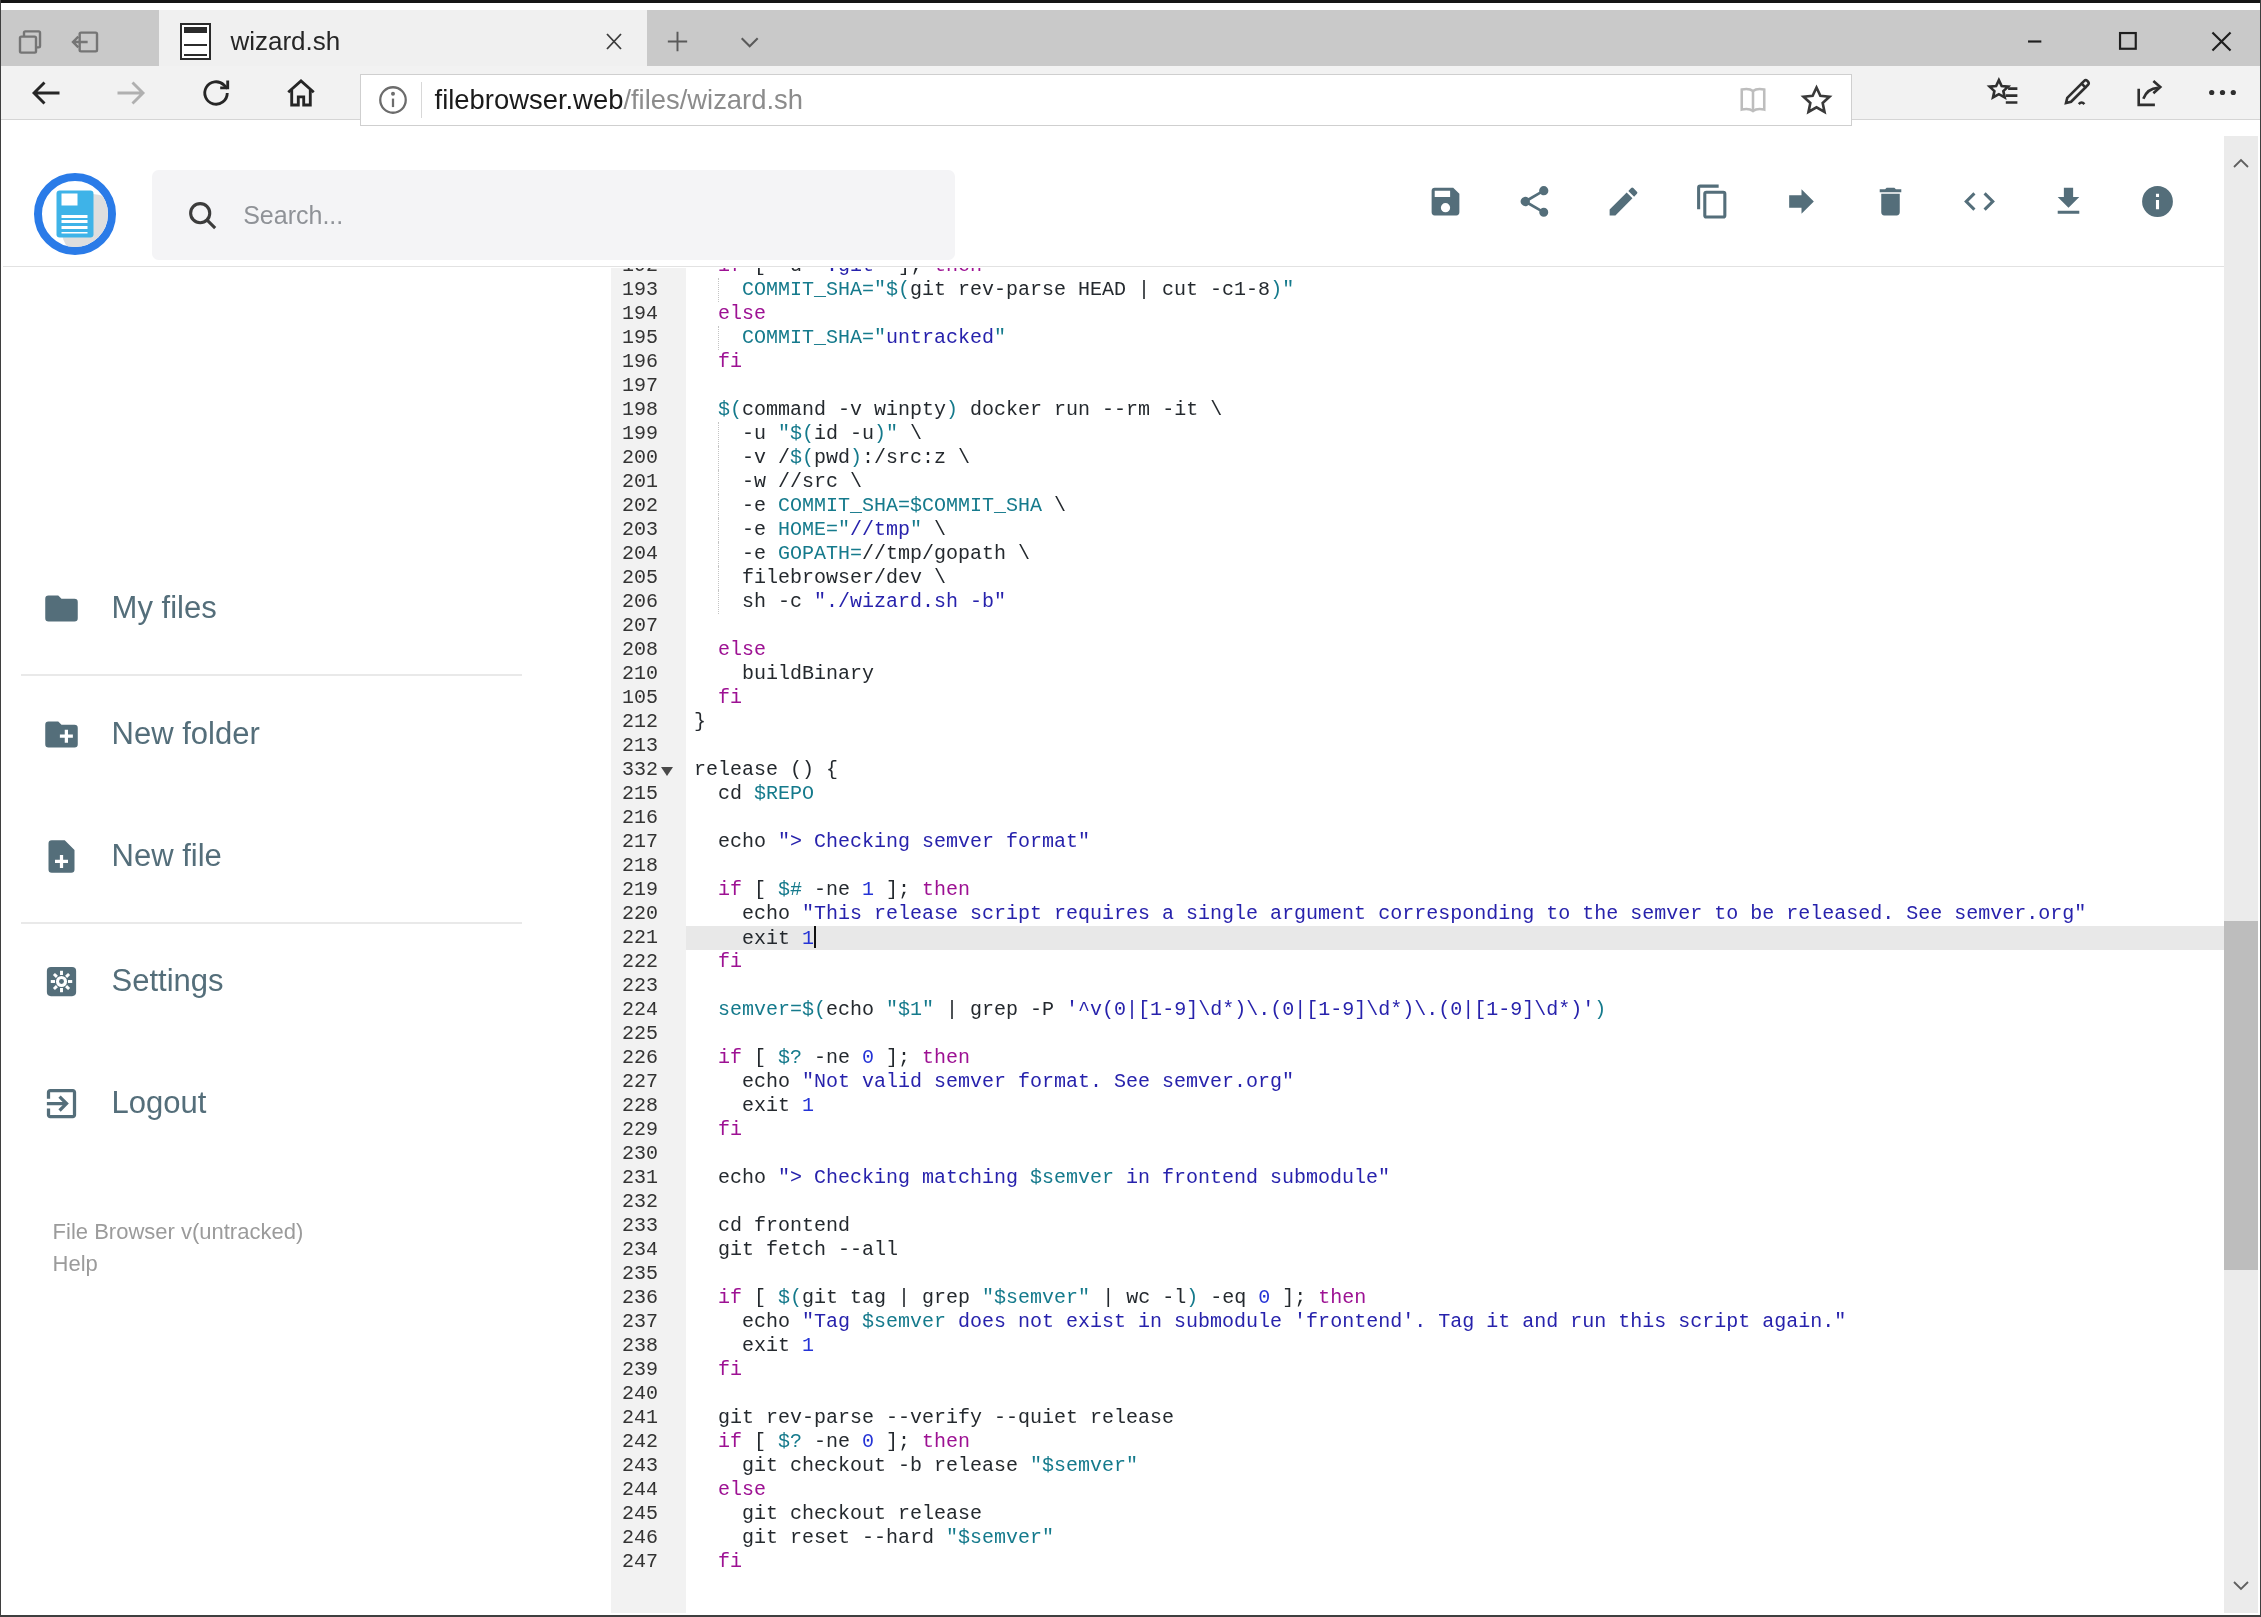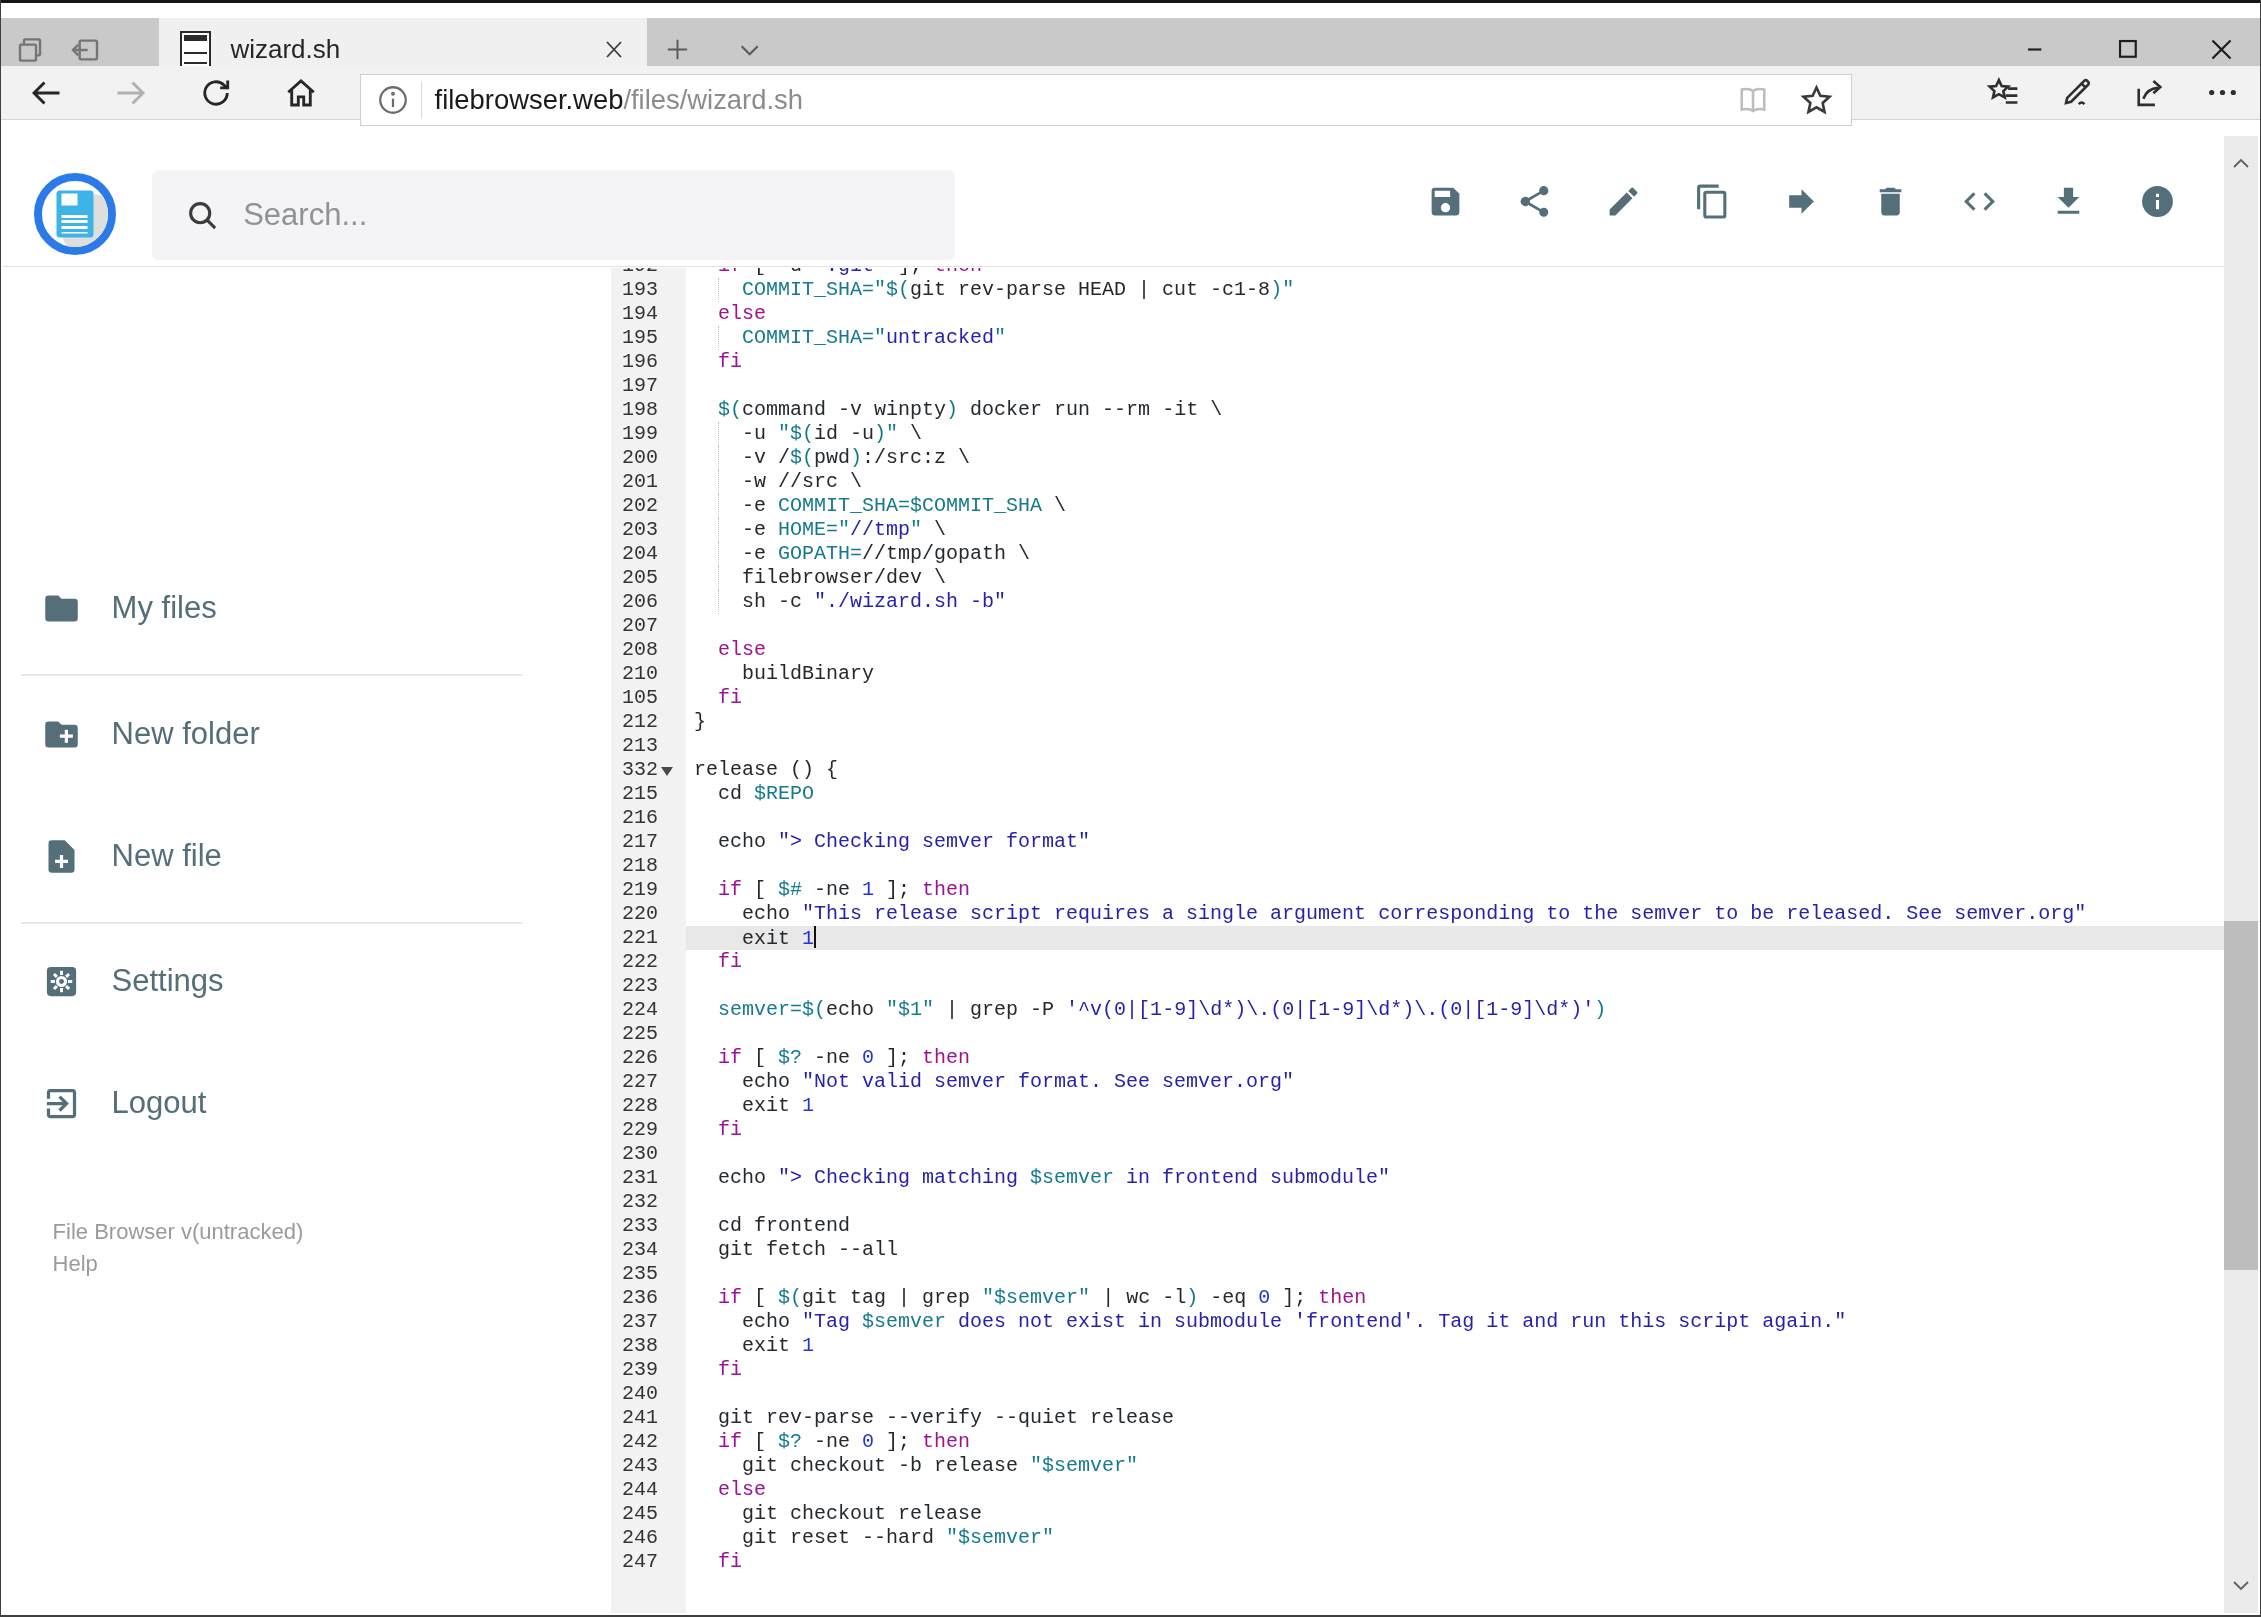--- a/index.html
+++ b/index.html
@@ -2,21 +2,21 @@
 <html style="font-size:13px"><head>
 <meta charset="utf-8">
 <style>
   * { margin:0; padding:0; box-sizing:border-box; }
   html,body { width:2261px; height:1617px; font-family:"Liberation Sans", sans-serif; background:#fff; overflow:hidden; }
   .win { position:absolute; inset:0; border-left:1.6px solid #3f3f3f; border-right:1.6px solid #3f3f3f; border-bottom:2.4px solid #3f3f3f; }
   svg { display:block; }
 
   
   .topedge { position:absolute; left:0; top:0; right:0; height:3.2px; background:#151515; }
-  .titlebar { position:absolute; left:0; top:18px; right:0; height:63px; background:#c9c9c9; }
+  .titlebar { position:absolute; left:0; top:10px; right:0; height:63px; background:#c9c9c9; }
   .tab-actions { position:absolute; left:14.5px; top:0; height:63px; display:flex; align-items:center; gap:21px; color:#757575; }
   .tab { position:absolute; left:158px; top:0; width:488px; height:63px; background:#f0f0f0; display:flex; align-items:center; padding:0 21px; }
   .favicon { width:31px; height:37px; background:#fff; border:2.4px solid #2b2b2b; position:relative; flex:0 0 auto; }
   .favicon::before { content:''; position:absolute; left:1.6px; right:1.6px; top:1.6px; height:6.5px; background:#2b2b2b; }
   .favicon::after { content:''; position:absolute; left:1.6px; right:1.6px; bottom:2.4px; height:8px; border-top:2.4px solid #2b2b2b; border-bottom:2.4px solid #2b2b2b; }
   .tab-label { font-size:26px; color:#262626; margin-left:19.4px; flex:1; }
   .newtab-controls { position:absolute; left:662px; top:0; height:63px; display:flex; align-items:center; gap:44px; color:#5a5a5a; }
   .win-controls { position:absolute; right:22.6px; top:0; height:63px; display:flex; align-items:center; gap:63px; color:#1f1f1f; }
 
   
@@ -34,21 +34,21 @@
 
   
   .apptoolbar { position:absolute; left:1.6px; top:136px; right:36px; height:131px; background:#fff; border-bottom:1.6px solid #e2e2e2; }
   .logo { position:absolute; left:31px; top:37px; width:82px; height:82px; border-radius:50%; border:8px solid #2a7be8; background:#fff; overflow:hidden; }
   .logo .shadow { position:absolute; right:-16px; bottom:-13px; width:63px; height:66px; border-radius:50%; background:#dedede; }
   .floppy { position:absolute; left:50%; top:50%; transform:translate(-50%,-50%); width:37px; height:47px; background:#3eb3e8; border-radius:3.2px; }
   .floppy .f-top { position:absolute; top:3.2px; left:5.7px; width:16px; height:12px; background:#fff; }
   .floppy .f-label { position:absolute; left:5.7px; right:5.7px; bottom:4px; height:19.4px; background:repeating-linear-gradient(#fff 0 3.2px, #3eb3e8 3.2px 5.7px); }
   .searchbox { position:absolute; left:149px; top:34px; width:803px; height:90px; background:#f4f4f6; border-radius:6.5px; display:flex; align-items:center; }
   .searchbox .mag { margin:0 22.6px 0 32px; color:#3c3c3c; }
-  .searchbox input { border:none; outline:none; background:transparent; font-size:31px; color:#a21caf; font-family:"Liberation Sans",sans-serif; flex:1; }
+  .searchbox input { border:none; outline:none; background:transparent; font-size:25px; color:#a21caf; font-family:"Liberation Sans",sans-serif; flex:1; }
   .searchbox input::placeholder { color:#8f9297; opacity:1; }
   .tool-actions { position:absolute; right:48px; top:29px; height:73px; display:flex; align-items:center; gap:52px; }
   .tool-btn { width:37px; height:37px; color:#546e7a; }
 
   
   .sidebar { position:absolute; left:1.6px; top:268px; width:531px; bottom:2.4px; background:#fff; }
   .sb-item { position:absolute; left:0; width:100%; height:58px; display:flex; align-items:center; padding-left:39px; gap:31px; cursor:pointer; }
   .sb-item .sb-ic { width:39px; height:39px; color:#546e7a; flex:0 0 auto; }
   .sb-item .sb-label { font-size:31px; color:#546e7a; }
   .sb-div { position:absolute; left:18px; width:501px; height:1.6px; background:#e9e9e9; }

